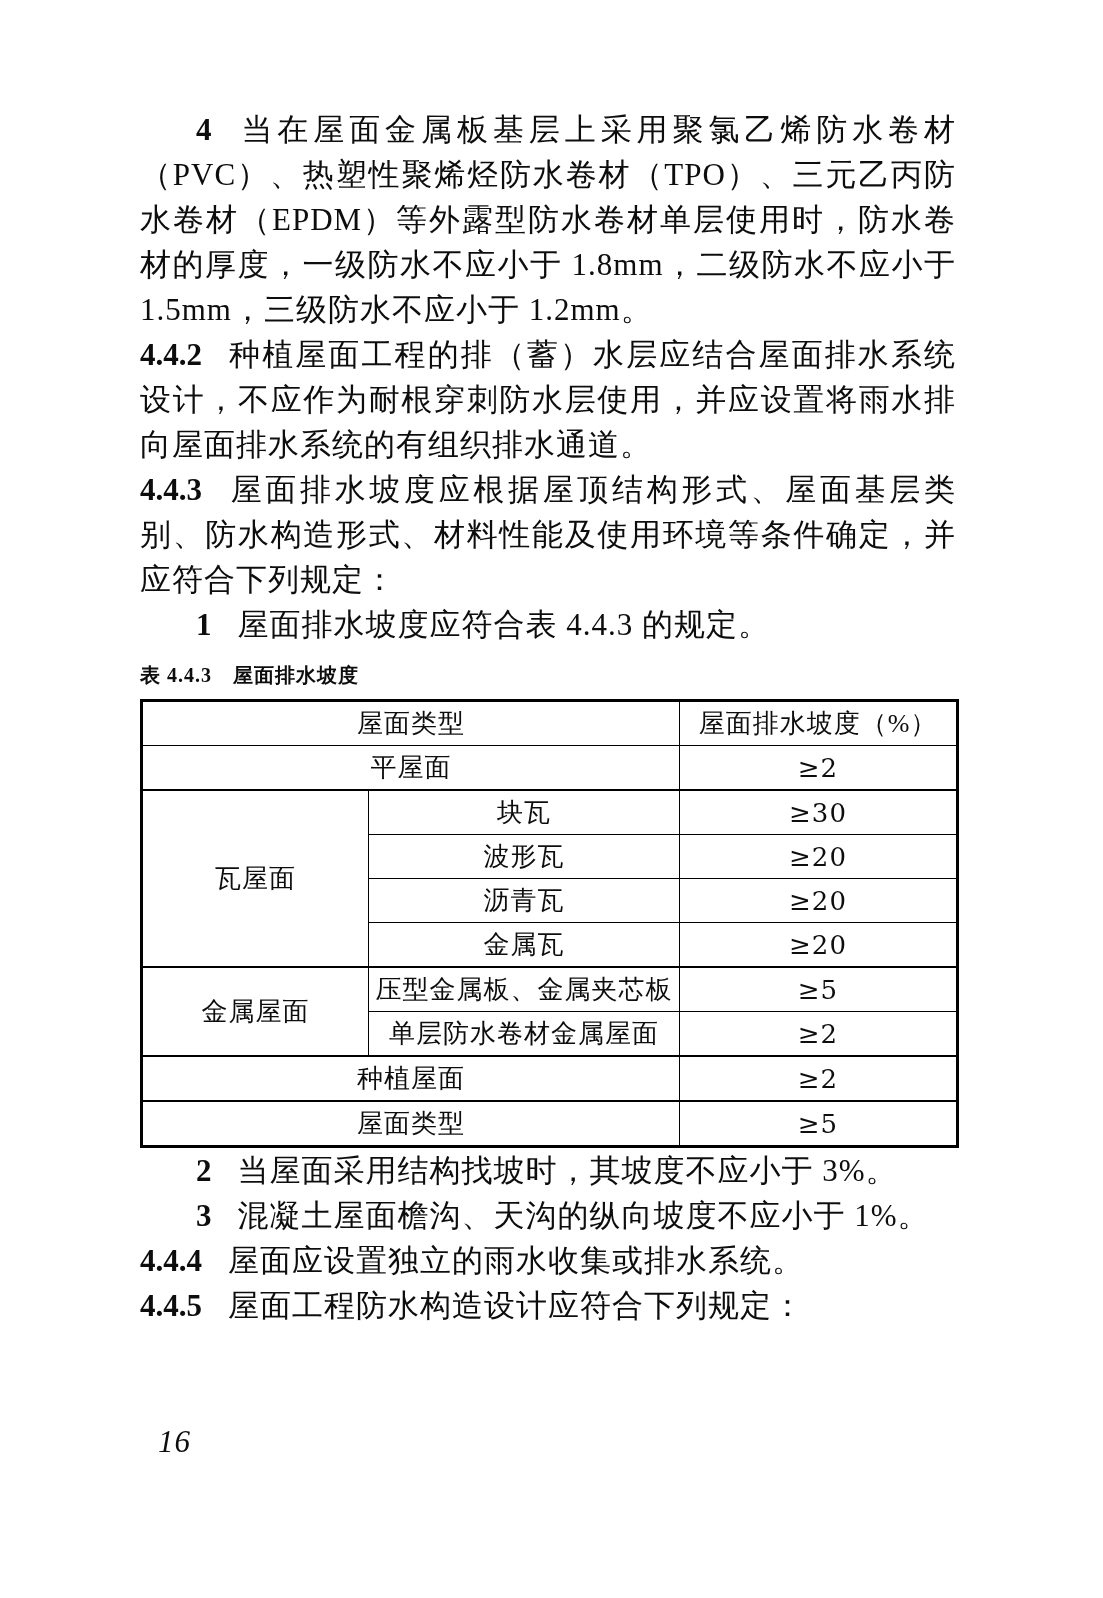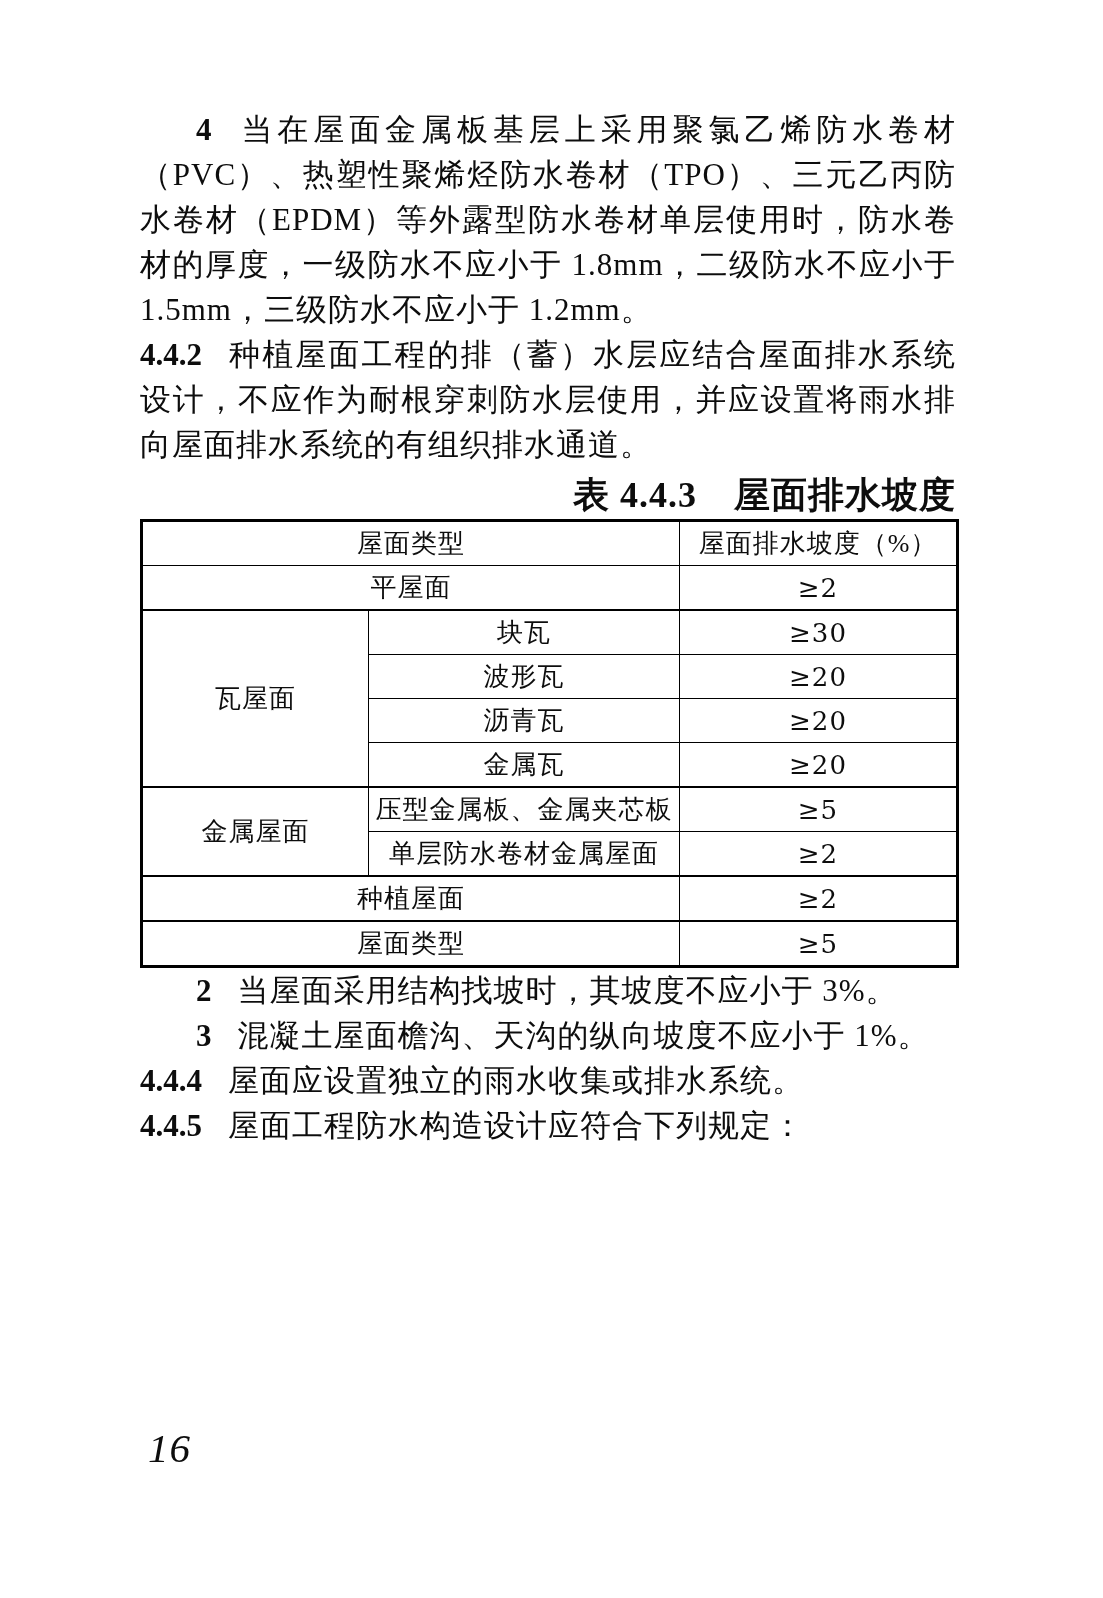--- a/index.html
+++ b/index.html
@@ -35,24 +35,24 @@
   }
   p.para.item { text-indent: 56px; }
   p.para.section { text-indent: 0; font-family: Liberation Serif, serif; }
   .num {
     font-weight: bold;
     margin-right: 26px;
     letter-spacing: 0;
   }
   .table-title {
     margin-top: 8px;
-    font-size: 36px;
+    font-size: 20px;
     line-height: 40px;
     font-weight: bold;
-    text-align: right;
+    text-align: left;
     letter-spacing: 1px;
   }
   table.slope {
     margin-top: 4px;
     border-collapse: collapse;
     border: 3px solid #000;
     width: 816px;
     table-layout: fixed;
   }
   table.slope td {
@@ -65,38 +65,40 @@
     letter-spacing: 1px;
   }
   col.c1 { width: 227px; }
   col.c2 { width: 311px; }
   col.c3 { width: 278px; }
   tr.thickTop td { border-top-width: 2px; margin-top: 20px; }
   .geq { font-family: "DejaVu Serif", serif; letter-spacing: 0; }
   .below-table { margin-top: 26px; }
   .page-number {
     position: absolute;
-    left: 148px;
+    left: 158px;
     top: 1424px;
-    font-size: 41px;
+    font-size: 31px;
     font-style: italic;
     letter-spacing: 1px;
   }
 </style>
 </head>
 <body>
 
 <div class="page">
   <div class="content">
 
     <p class="para item"><span class="num">4</span><span>当在屋面金属板基层上采用聚氯乙烯防水卷材（PVC）、热塑性聚烯烃防水卷材（TPO）、三元乙丙防水卷材（EPDM）等外露型防水卷材单层使用时，防水卷材的厚度，一级防水不应小于 1.8mm，二级防水不应小于 1.5mm，三级防水不应小于 1.2mm。</span></p>
 
     <p class="para section"><span class="num">4.4.2</span><span>种植屋面工程的排（蓄）水层应结合屋面排水系统设计，不应作为耐根穿刺防水层使用，并应设置将雨水排向屋面排水系统的有组织排水通道。</span></p>
 
+    <p class="para section"><span class="num">4.4.3</span><span>屋面排水坡度应根据屋顶结构形式、屋面基层类别、防水构造形式、材料性能及使用环境等条件确定，并应符合下列规定：</span></p>
 
+    <p class="para item"><span class="num">1</span><span>屋面排水坡度应符合表 4.4.3 的规定。</span></p>
 
     <div class="table-title">表 4.4.3　屋面排水坡度</div>
 
     <table class="slope">
       <colgroup>
           <col class="c1">
           <col class="c2">
           <col class="c3">
         </colgroup>
       <tbody>

